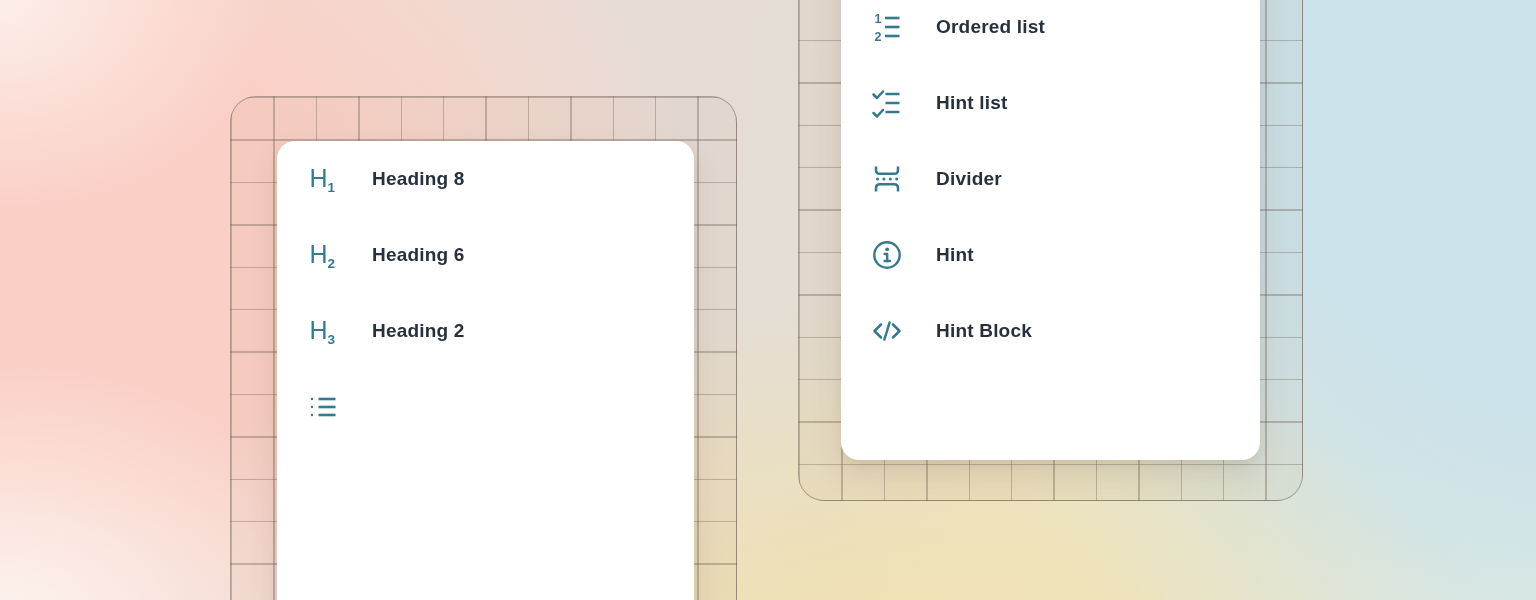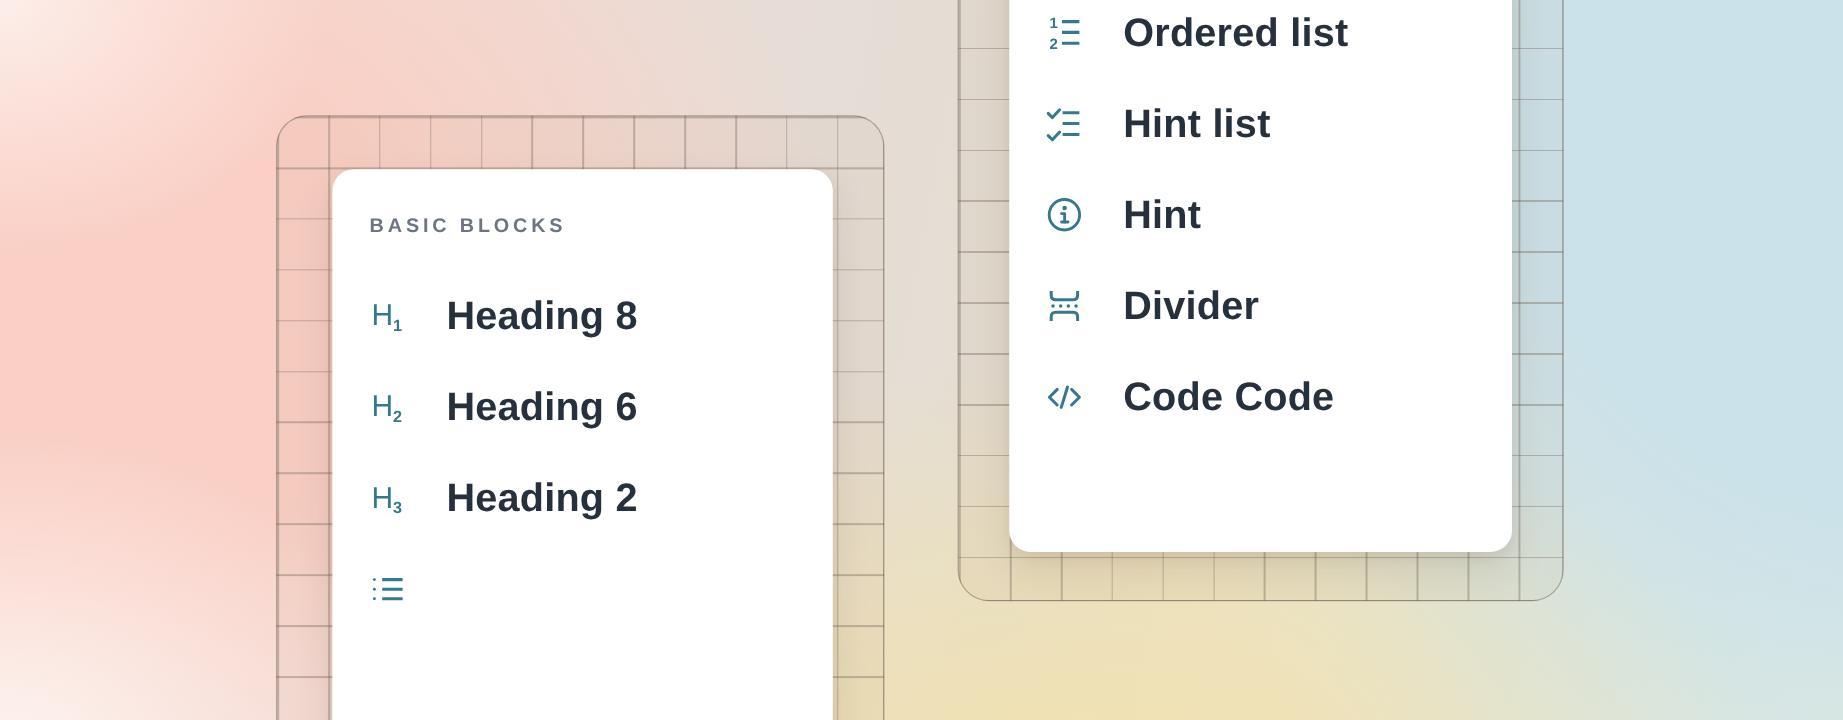--- a/index.html
+++ b/index.html
@@ -55,37 +55,36 @@
     padding-left:30px;
     cursor:pointer;
   }
   .icn{
     width:32px;height:32px;
     flex:0 0 32px;
     margin-right:33px;
   }
   .icn svg{ width:32px; height:32px; display:block; }
   .lbl{
-    font-size:33px;
+    font-size:19px;
     font-weight:600;
     color:#27313d;
     letter-spacing:0.2px;
     white-space:nowrap;
   }
 </style>
 </head>
 <body>
 
 <div id="stage">
 
   <div id="grid-left" class="grid-panel"></div>
   <div id="grid-right" class="grid-panel"></div>
 
   <div id="card-left" class="card">
-    <div class="section-label">BASIC BLOCKS</div>
     <div class="rows">
 
 
       <div class="menu-row">
         <span class="icn">
           <svg viewBox="0 0 32 32" fill="#35798E">
             <text x="2.5" y="24" font-size="25" font-weight="400" font-family="Liberation Sans, sans-serif">H</text>
             <text x="20.5" y="28.5" font-size="13.5" font-weight="700" font-family="Liberation Sans, sans-serif">1</text>
           </svg>
         </span>
@@ -152,52 +151,52 @@
             <line x1="14.5" y1="7" x2="28.5" y2="7"></line>
             <line x1="14.5" y1="16" x2="28.5" y2="16"></line>
             <line x1="14.5" y1="25" x2="28.5" y2="25"></line>
           </svg>
         </span>
         <span class="lbl">Hint list</span>
       </div>
 
       <div class="menu-row">
         <span class="icn">
-          <svg viewBox="0 0 32 32" fill="none" stroke="#35798E" stroke-width="2.4">
-            <circle cx="16" cy="16" r="12.7"></circle>
-            <circle cx="16.2" cy="10.3" r="1.9" fill="#35798E" stroke="none"></circle>
-            <path d="M13.6,15 L16.2,15 L16.2,22" stroke-linecap="round" stroke-linejoin="round"></path>
-            <path d="M13.6,22 L19,22" stroke-linecap="round"></path>
-          </svg>
-        </span>
-        <span class="lbl">Hint</span>
-      </div>
-
-      <div class="menu-row">
-        <span class="icn">
           <svg viewBox="0 0 32 32" fill="none" stroke="#35798E" stroke-width="2.5">
             <path d="M5,3.5 L5,7 Q5,10.8 8.8,10.8 L23.2,10.8 Q27,10.8 27,7 L27,3.5"></path>
             <path d="M5,28.5 L5,25 Q5,21.2 8.8,21.2 L23.2,21.2 Q27,21.2 27,25 L27,28.5"></path>
             <circle cx="6.5" cy="16" r="1.5" fill="#35798E" stroke="none"></circle>
             <circle cx="12.9" cy="16" r="1.5" fill="#35798E" stroke="none"></circle>
             <circle cx="19.3" cy="16" r="1.5" fill="#35798E" stroke="none"></circle>
             <circle cx="25.7" cy="16" r="1.5" fill="#35798E" stroke="none"></circle>
           </svg>
         </span>
         <span class="lbl">Divider</span>
       </div>
 
+      <div class="menu-row">
+        <span class="icn">
+          <svg viewBox="0 0 32 32" fill="none" stroke="#35798E" stroke-width="2.4">
+            <circle cx="16" cy="16" r="12.7"></circle>
+            <circle cx="16.2" cy="10.3" r="1.9" fill="#35798E" stroke="none"></circle>
+            <path d="M13.6,15 L16.2,15 L16.2,22" stroke-linecap="round" stroke-linejoin="round"></path>
+            <path d="M13.6,22 L19,22" stroke-linecap="round"></path>
+          </svg>
+        </span>
+        <span class="lbl">Hint</span>
+      </div>
+
 
       <div class="menu-row">
         <span class="icn">
           <svg viewBox="0 0 32 32" fill="none" stroke="#35798E" stroke-width="2.5" stroke-linecap="round" stroke-linejoin="round">
             <polyline points="10,9.5 3.5,16 10,22.5"></polyline>
             <polyline points="22,9.5 28.5,16 22,22.5"></polyline>
             <line x1="18.6" y1="7.5" x2="13.4" y2="24.5"></line>
           </svg>
         </span>
-        <span class="lbl">Code Code</span>
+        <span class="lbl">Hint Block</span>
       </div>
 
     </div>
   </div>
 
 </div>
 
 </body></html>

